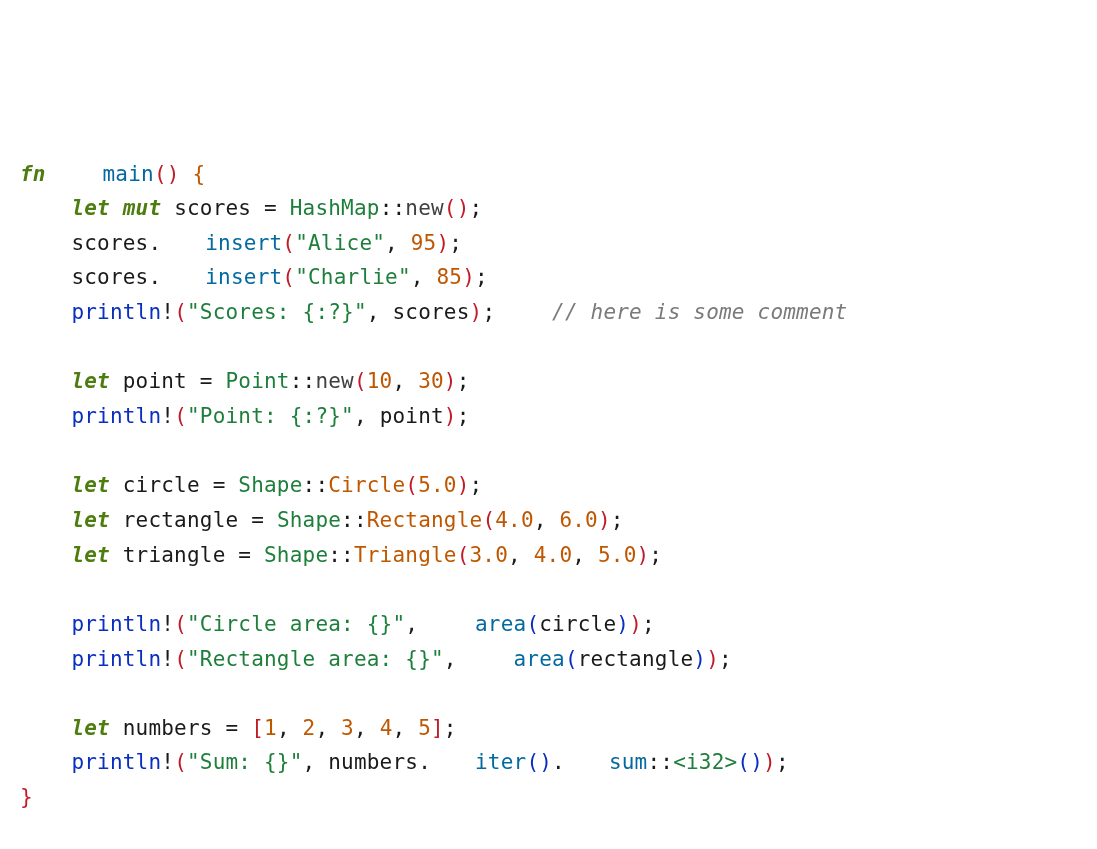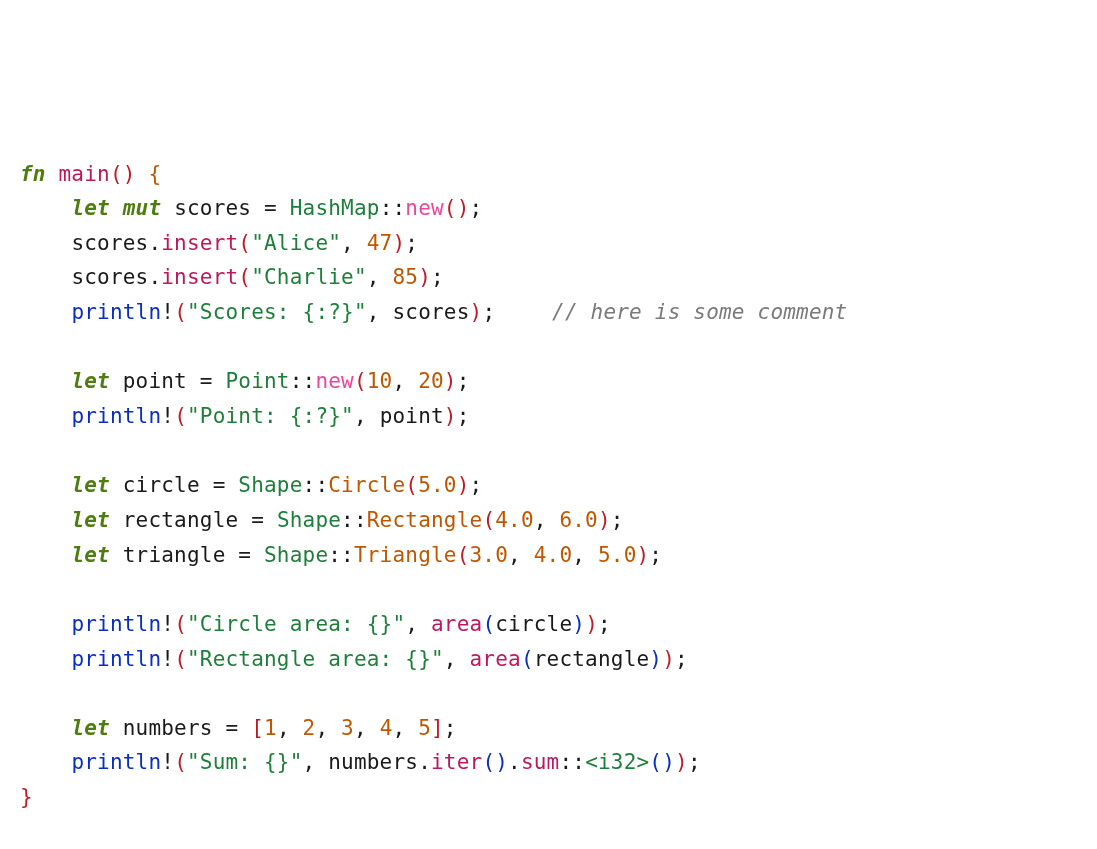--- a/index.html
+++ b/index.html
@@ -7,46 +7,46 @@
     padding: 18px 20px;
     background: #ffffff;
     font-family: "SF Mono", "Monaco", "Menlo", "Consolas", "DejaVu Sans Mono", monospace;
     font-size: 21px;
     line-height: 1.65;
     color: #1a1a1a;
     white-space: pre;
     letter-spacing: 0.2px;
   }
   .kw   { color: #4d7c0f; font-style: italic; font-weight: 600; }   
-  .fn   { color: #be185d; }                                           
+  .fn   { color: #0369a1; margin-left: 44px; }                                           
   .mac  { color: #0a2ec0; }                       
   .ty   { color: #1e7f3b; }                                           
-  .new  { color: #ec4899; }                                           
+  .new  { color: #404040; }                                           
   .var  { color: #bf5700; }                                           
   .str  { color: #1e7f3b; }                                           
   .num  { color: #bf5700; }                                           
   .pr   { color: #c01c28; }                                           
   .pb   { color: #0a2ec0; }                                           
   .pg   { color: #1e7f3b; }                                           
   .py   { color: #bf5700; }                                           
   .pl   { color: #1a1a1a; }                                           
   .cm   { color: #7a7a7a; font-style: italic; margin-left: 44px; }                       
 </style>
 </head>
 <body>
 
 
 
 <div><span class="kw">fn</span> <span class="fn">main</span><span class="pr">()</span> <span class="py">{</span>
     <span class="kw">let</span> <span class="kw">mut</span> <span class="pl">scores</span> <span class="pl">=</span> <span class="ty">HashMap</span><span class="pl">::</span><span class="new">new</span><span class="pr">()</span><span class="pl">;</span>
-    <span class="pl">scores</span><span class="pl">.</span><span class="fn">insert</span><span class="pr">(</span><span class="str">"Alice"</span><span class="pl">,</span> <span class="num">47</span><span class="pr">)</span><span class="pl">;</span>
+    <span class="pl">scores</span><span class="pl">.</span><span class="fn">insert</span><span class="pr">(</span><span class="str">"Alice"</span><span class="pl">,</span> <span class="num">95</span><span class="pr">)</span><span class="pl">;</span>
     <span class="pl">scores</span><span class="pl">.</span><span class="fn">insert</span><span class="pr">(</span><span class="str">"Charlie"</span><span class="pl">,</span> <span class="num">85</span><span class="pr">)</span><span class="pl">;</span>
     <span class="mac">println</span><span class="pl">!</span><span class="pr">(</span><span class="str">"Scores: {:?}"</span><span class="pl">,</span> <span class="pl">scores</span><span class="pr">)</span><span class="pl">;</span> <span class="cm">// here is some comment</span>
 
-    <span class="kw">let</span> <span class="pl">point</span> <span class="pl">=</span> <span class="ty">Point</span><span class="pl">::</span><span class="new">new</span><span class="pr">(</span><span class="num">10</span><span class="pl">,</span> <span class="num">20</span><span class="pr">)</span><span class="pl">;</span>
+    <span class="kw">let</span> <span class="pl">point</span> <span class="pl">=</span> <span class="ty">Point</span><span class="pl">::</span><span class="new">new</span><span class="pr">(</span><span class="num">10</span><span class="pl">,</span> <span class="num">30</span><span class="pr">)</span><span class="pl">;</span>
     <span class="mac">println</span><span class="pl">!</span><span class="pr">(</span><span class="str">"Point: {:?}"</span><span class="pl">,</span> <span class="pl">point</span><span class="pr">)</span><span class="pl">;</span>
 
     <span class="kw">let</span> <span class="pl">circle</span> <span class="pl">=</span> <span class="ty">Shape</span><span class="pl">::</span><span class="var">Circle</span><span class="pr">(</span><span class="num">5.0</span><span class="pr">)</span><span class="pl">;</span>
     <span class="kw">let</span> <span class="pl">rectangle</span> <span class="pl">=</span> <span class="ty">Shape</span><span class="pl">::</span><span class="var">Rectangle</span><span class="pr">(</span><span class="num">4.0</span><span class="pl">,</span> <span class="num">6.0</span><span class="pr">)</span><span class="pl">;</span>
     <span class="kw">let</span> <span class="pl">triangle</span> <span class="pl">=</span> <span class="ty">Shape</span><span class="pl">::</span><span class="var">Triangle</span><span class="pr">(</span><span class="num">3.0</span><span class="pl">,</span> <span class="num">4.0</span><span class="pl">,</span> <span class="num">5.0</span><span class="pr">)</span><span class="pl">;</span>
 
     <span class="mac">println</span><span class="pl">!</span><span class="pr">(</span><span class="str">"Circle area: {}"</span><span class="pl">,</span> <span class="fn">area</span><span class="pb">(</span><span class="pl">circle</span><span class="pb">)</span><span class="pr">)</span><span class="pl">;</span>
     <span class="mac">println</span><span class="pl">!</span><span class="pr">(</span><span class="str">"Rectangle area: {}"</span><span class="pl">,</span> <span class="fn">area</span><span class="pb">(</span><span class="pl">rectangle</span><span class="pb">)</span><span class="pr">)</span><span class="pl">;</span>
 
     <span class="kw">let</span> <span class="pl">numbers</span> <span class="pl">=</span> <span class="pr">[</span><span class="num">1</span><span class="pl">,</span> <span class="num">2</span><span class="pl">,</span> <span class="num">3</span><span class="pl">,</span> <span class="num">4</span><span class="pl">,</span> <span class="num">5</span><span class="pr">]</span><span class="pl">;</span>

